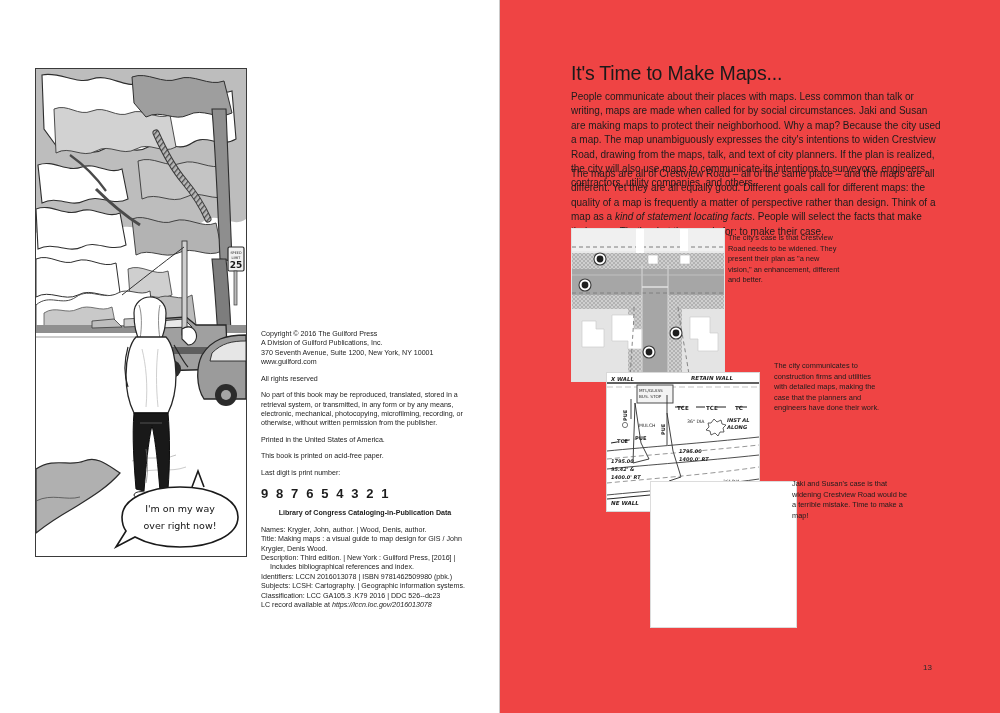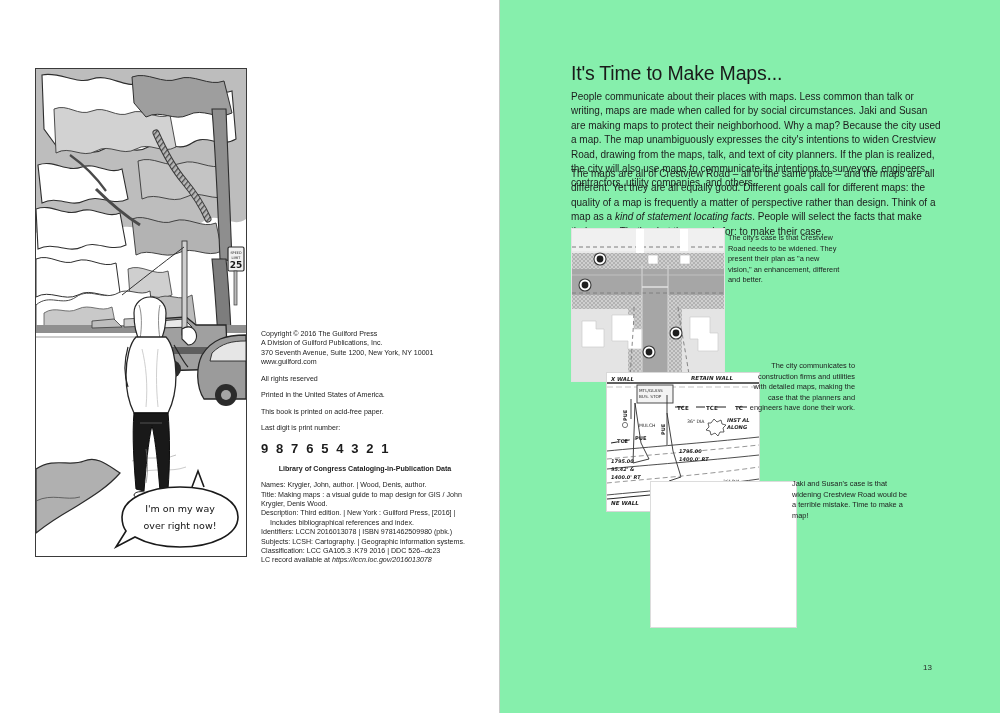--- a/index.html
+++ b/index.html
@@ -75,21 +75,21 @@
   .print-digits { letter-spacing: 2.1px; font-weight: 700; font-size: 13px; }
   .loc-head { font-weight: 700; text-align: center; }
   .indent { display: block; padding-left: 9px; }
   .italic { font-style: italic; }
 
   
   #page-right {
     position: absolute;
     left: 500px; top: 0;
     width: 500px; height: 713px;
-    background: #86efac;
+    background: #ef4444;
   }
 
   #chapter-title {
     position: absolute;
     left: 71px;
     top: 62px;
     width: 380px;
     font-size: 19.5px;
     font-weight: 400;
     letter-spacing: -0.2px;
@@ -141,21 +141,21 @@
   .map-svg { display: block; width: 100%; height: 100%; }
 
   .caption {
     position: absolute;
     font-size: 7.4px;
     line-height: 1.42;
     color: #1c1c1c;
     margin: 0;
   }
   #caption-city      { left: 228px; top: 233px; width: 112px; }
-  #caption-engineer  { left: 245px; top: 361px; width: 110px; text-align: right; }
+  #caption-engineer  { left: 274px; top: 361px; width: 110px; }
   #caption-jaki      { left: 292px; top: 479px; width: 116px; }
 
   #tagline {
     position: absolute;
     left: 166px;
     top: 578px;
     width: 330px;
     font-size: 15.5px;
     color: #1a1a1a;
     white-space: nowrap;
@@ -325,20 +325,21 @@
     </div>
 
     <div id="copyright-block">
       <p class="cr-tight">Copyright © 2016 The Guilford Press</p>
       <p class="cr-tight">A Division of Guilford Publications, Inc.</p>
       <p class="cr-tight">370 Seventh Avenue, Suite 1200, New York, NY 10001</p>
       <p>www.guilford.com</p>
 
       <p>All rights reserved</p>
 
+      <p>No part of this book may be reproduced, translated, stored in a retrieval system, or transmitted, in any form or by any means, electronic, mechanical, photocopying, microfilming, recording, or otherwise, without written permission from the publisher.</p>
 
       <p>Printed in the United States of America.</p>
 
       <p>This book is printed on acid-free paper.</p>
 
       <p>Last digit is print number:</p>
 
       <p class="print-digits">9  8  7  6  5  4  3  2  1</p>
 
       <p class="loc-head">Library of Congress Cataloging-in-Publication Data</p>

